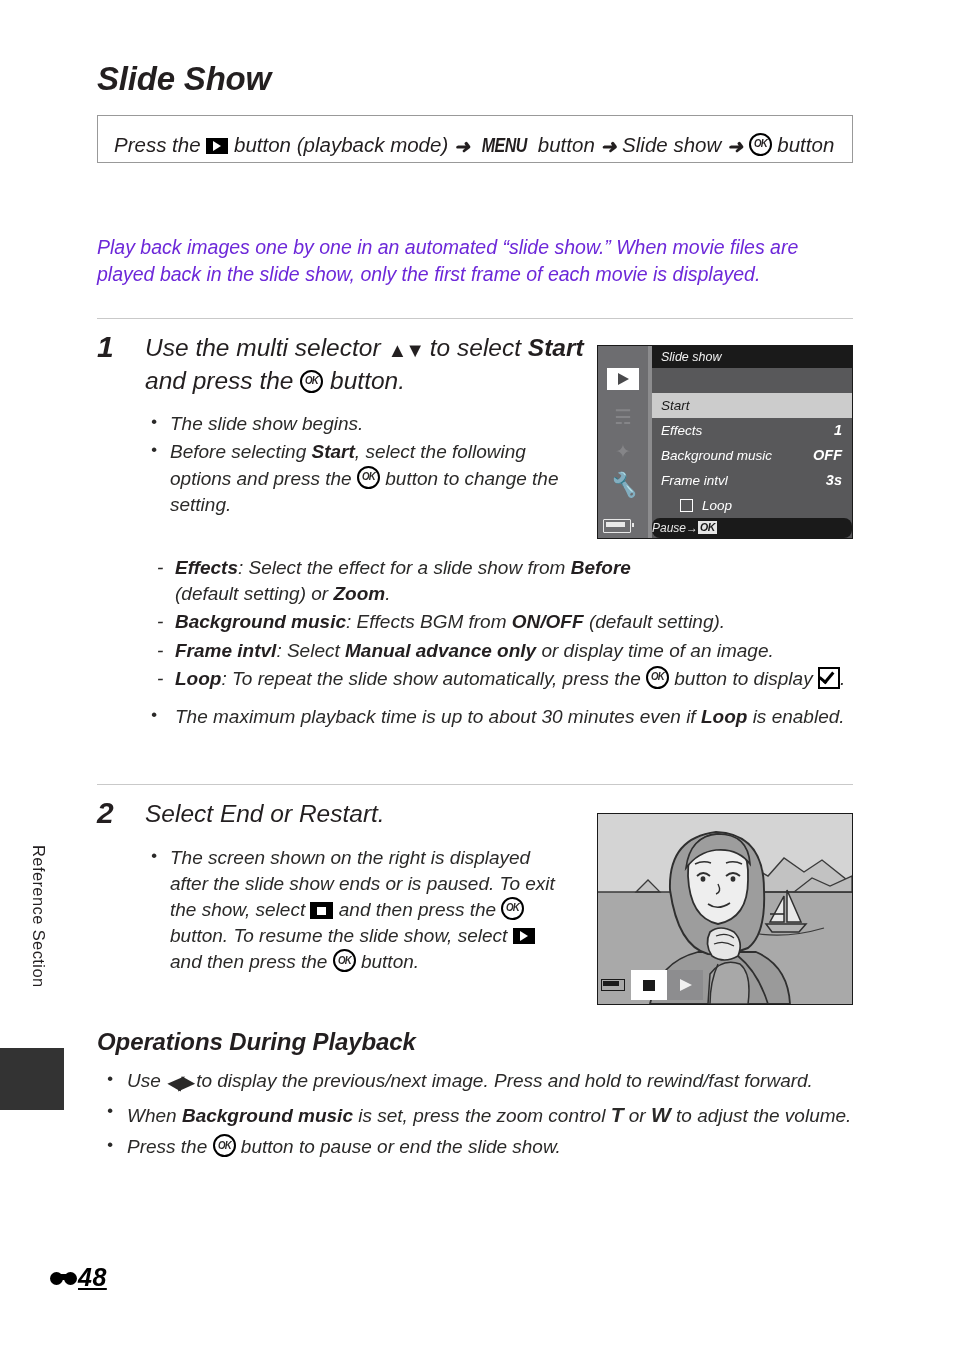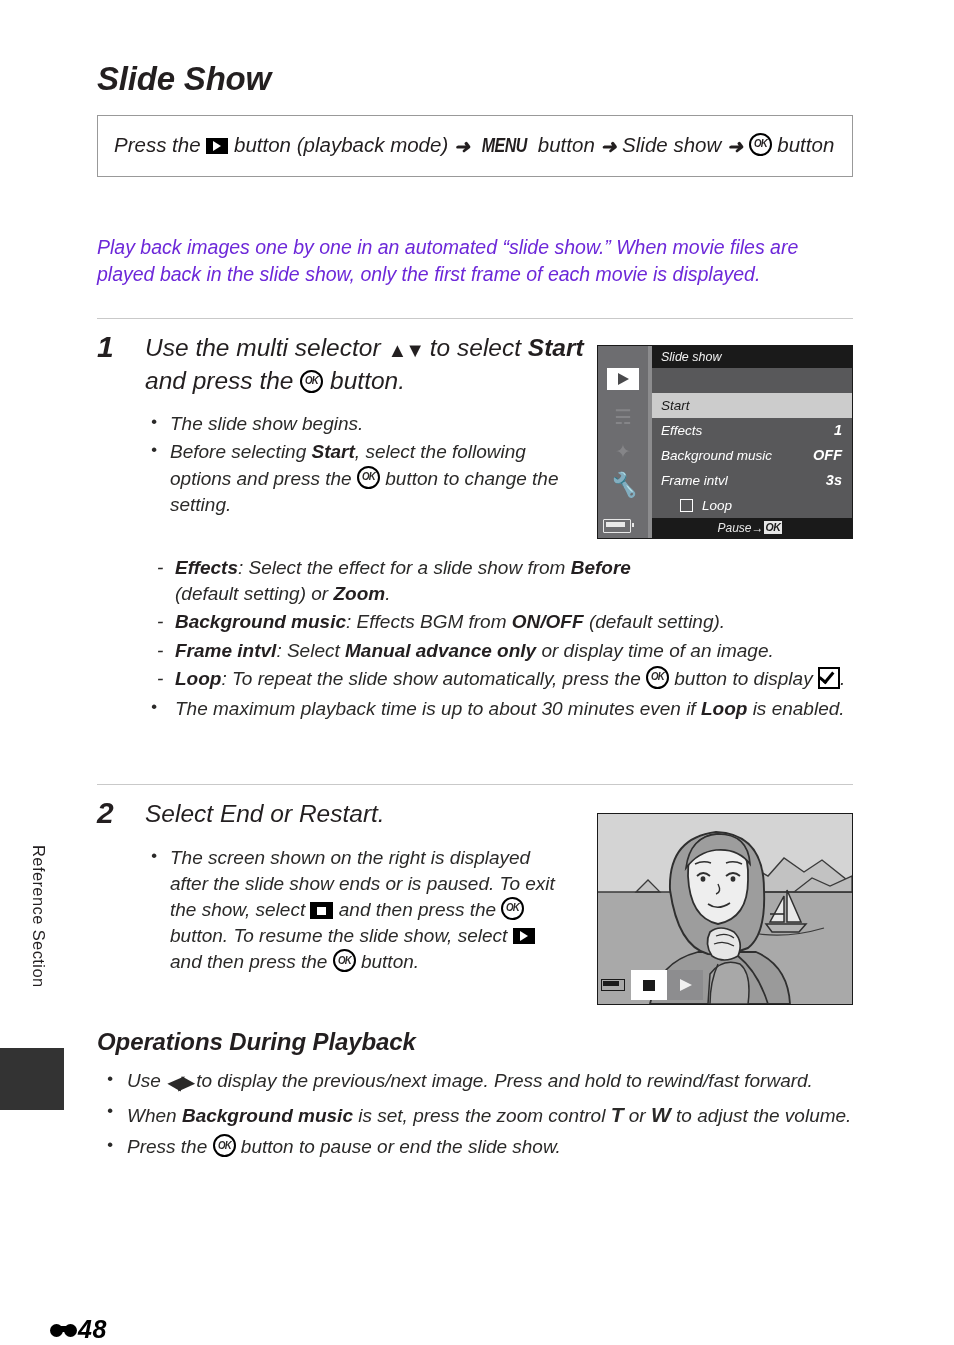--- a/index.html
+++ b/index.html
@@ -59,21 +59,21 @@
   }
 
   
   .pathbox {
     position: absolute;
     left: 0;
     top: 99px;
     width: 756px;
     border: 1px solid #999999;
     box-sizing: border-box;
-    padding: 13px 16px 14px 16px;
+    padding: 13px 16px 0 16px;
     font-size: 20.5px;
     line-height: 1.52;
   }
 
   
   .intro {
     position: absolute;
     left: 0;
     top: 198px;
     width: 752px;
@@ -379,23 +379,24 @@
     display: inline-block;
   }
   .cm-footer {
     position: absolute;
     left: 0; right: 0; bottom: 0;
     height: 20px;
     background: #1a1a1a;
     color: #e6e6e6;
     font-size: 12px;
     line-height: 20px;
-    text-align: center;
+    text-align: left;
     padding-right: 4px;
     font-family: "Liberation Sans", sans-serif;
+    border-radius: 8px;
   }
   .cm-okbox {
     display: inline-block;
     background: #e6e6e6;
     color: #1a1a1a;
     font-weight: bold;
     font-size: 10.5px;
     padding: 0 2px;
     line-height: 13px;
     vertical-align: 1.5px;
@@ -480,26 +481,27 @@
     line-height: 1.42;
     color: #2b2a29;
   }
   .ops-body ul.b > li { padding-left: 30px; margin-bottom: 4px; }
   .ops-body ul.b > li::before { left: 10px; }
 
   
   .footer {
     position: absolute;
     left: 50px;
-    top: 1315px;
+    top: 1263px;
     font-size: 25px;
     font-style: italic;
     font-weight: bold;
     color: #000;
     letter-spacing: 0.5px;
+    text-decoration: underline;
   }
   .e-mark {
     display: inline-block;
     position: relative;
     width: 27px; height: 14px;
     vertical-align: 0px;
     margin-right: 1px;
   }
   .e-mark::before {
     content: "";
@@ -596,21 +598,21 @@
         <b>Manual advance only</b>
         <span>or display time of an image.</span>
       </li>
       <li>
         <b>Loop</b><span>: To repeat the slide show automatically, press the</span>
         <span class="gl gl-ok"><span>OK</span></span>
         <span>button to display</span>
         <span class="gl gl-cbxc"></span><span>.</span>
       </li>
     </ul>
-    <ul class="b" style="margin-top:4px;">
+    <ul class="b" style="margin-top:12px;">
       <li style="padding-left:30px;">
         <span>The maximum playback time is up to about 30 minutes even if</span>
         <b>Loop</b>
         <span>is enabled.</span>
       </li>
     </ul>
   </div>
 
   <div class="cam-menu">
     <div class="cm-side">

